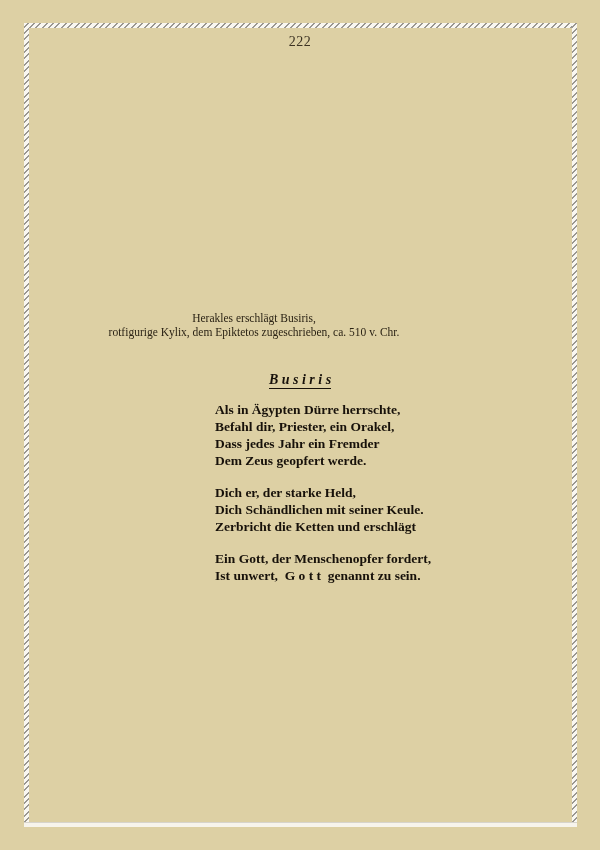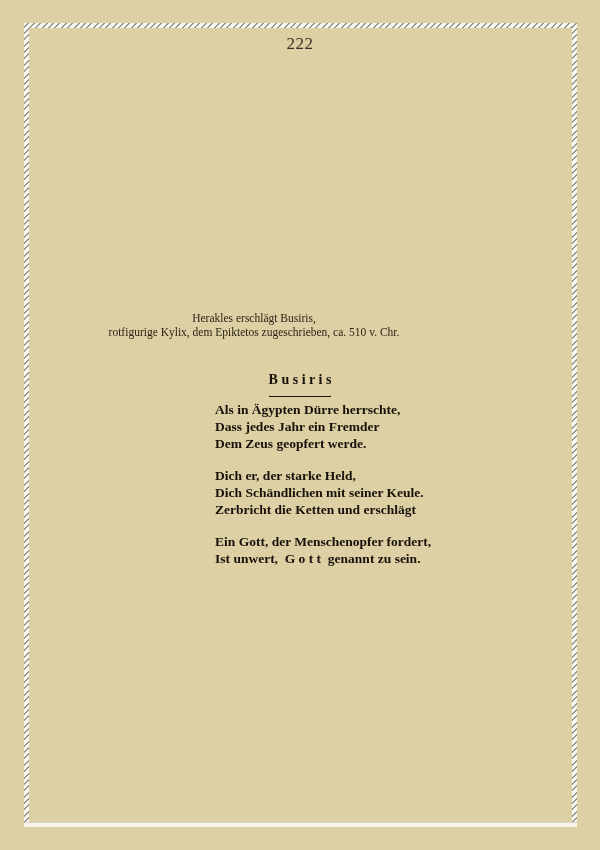--- a/index.html
+++ b/index.html
@@ -32,21 +32,21 @@
     left: 24px; top: 822px; width: 553px; height: 5px;
     background: #f7f4ec;
     box-shadow: 0 1px 0 rgba(154,151,145,0.35) inset;
   }
   .page-number {
     position: absolute;
     top: 34px;
     left: 0;
     width: 600px;
     text-align: center;
-    font-size: 17px;
+    font-size: 14px;
     letter-spacing: 0.5px;
     color: #3c3222;
   }
   .caption {
     position: absolute;
     top: 312px;
     left: 0;
     width: 508px;
     text-align: center;
     font-size: 11.5px;
@@ -58,22 +58,23 @@
     top: 372px;
     left: 0;
     width: 600px;
     text-align: center;
     font-size: 14px;
     font-weight: bold;
     color: #17110a;
   }
   .poem-title .title-text {
     border-bottom: 1.5px solid #17110a;
-    padding-bottom: 9px;
+    padding-bottom: 1px;
     white-space: pre;
+    font-style: italic;
   }
   .poem {
     position: absolute;
     top: 401px;
     left: 215px;
     font-size: 13.5px;
     font-weight: bold;
     line-height: 17px;
     color: #17110a;
   }
@@ -99,20 +100,21 @@
   <div>rotfigurige Kylix, dem Epiktetos zugeschrieben, ca. 510 v. Chr.</div>
 </div>
 
 <div class="poem-title">
   <span class="title-text">B u s i r i s</span>
 </div>
 
 <div class="poem">
   <div class="stanza">
     <div class="poem-line">Als in Ägypten Dürre herrschte,</div>
+    <div class="poem-line">Befahl dir, Priester, ein Orakel,</div>
     <div class="poem-line">Dass jedes Jahr ein Fremder</div>
     <div class="poem-line">Dem Zeus geopfert werde.</div>
   </div>
   <div class="stanza">
     <div class="poem-line">Dich er, der starke Held,</div>
     <div class="poem-line">Dich Schändlichen mit seiner Keule.</div>
     <div class="poem-line">Zerbricht die Ketten und erschlägt</div>
   </div>
   <div class="stanza">
     <div class="poem-line">Ein Gott, der Menschenopfer fordert,</div>

